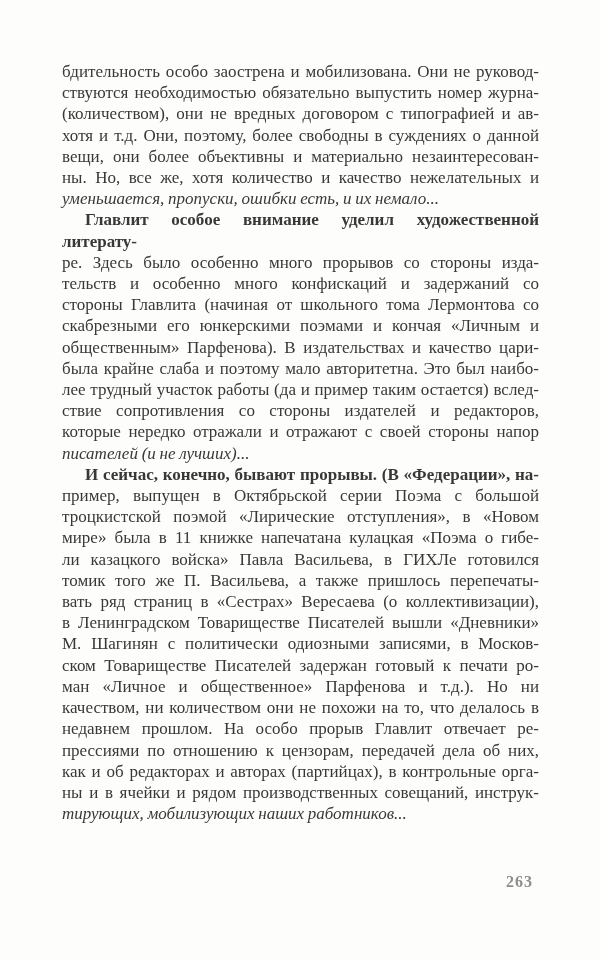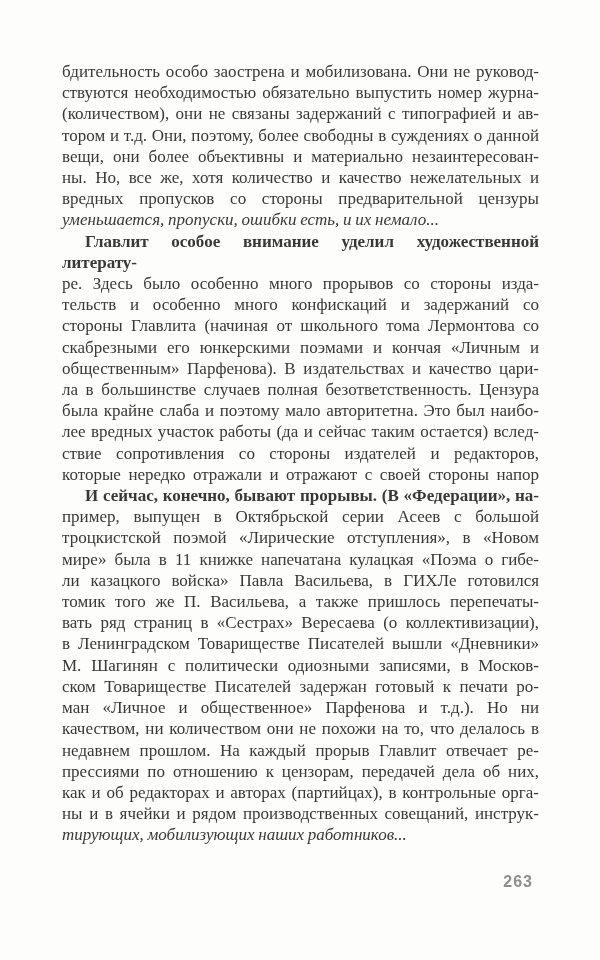--- a/index.html
+++ b/index.html
@@ -30,69 +30,68 @@
     white-space: normal;
   }
   .line.last { text-align-last: left; font-style: italic; }
   .line.indent { text-indent: 23px; font-weight: bold; }
   .page-number {
     position: absolute;
     top: 873px;
     left: 62px;
     width: 471px;
     text-align: right;
-    font-family: Liberation Sans, sans-serif;
+    font-family: Liberation Serif, serif;
     font-weight: bold;
     font-size: 16px;
     letter-spacing: 1px;
     color: var(--pagenum, #8d8d8d);
   }
 </style>
 </head>
 <body>
 
 <div class="page">
   <div class="text-block">
       <div class="para">
         <div class="line">бдительность особо заострена и мобилизована. Они не руковод-</div>
         <div class="line">ствуются необходимостью обязательно выпустить номер журна-</div>
-        <div class="line">(количеством), они не связаны задержаний с типографией и ав-</div>
-        <div class="line">тором и т.д. Они, поэтому, более свободны в суждениях о данной</div>
+        <div class="line">(количеством), они не вредных договором с типографией и ав-</div>
+        <div class="line">хотя и т.д. Они, поэтому, более свободны в суждениях о данной</div>
         <div class="line">вещи, они более объективны и материально незаинтересован-</div>
         <div class="line">ны. Но, все же, хотя количество и качество нежелательных и</div>
-        <div class="line">вредных пропусков со стороны предварительной цензуры</div>
         <div class="line last">уменьшается, пропуски, ошибки есть, и их немало...</div>
       </div>
       <div class="para">
         <div class="line indent">Главлит особое внимание уделил художественной литерату-</div>
         <div class="line">ре. Здесь было особенно много прорывов со стороны изда-</div>
         <div class="line">тельств и особенно много конфискаций и задержаний со</div>
         <div class="line">стороны Главлита (начиная от школьного тома Лермонтова со</div>
         <div class="line">скабрезными его юнкерскими поэмами и кончая «Личным и</div>
         <div class="line">общественным» Парфенова). В издательствах и качество цари-</div>
-        <div class="line">ла в большинстве случаев полная безответственность. Цензура</div>
         <div class="line">была крайне слаба и поэтому мало авторитетна. Это был наибо-</div>
-        <div class="line">лее вредных участок работы (да и сейчас таким остается) вслед-</div>
+        <div class="line">лее трудный участок работы (да и пример таким остается) вслед-</div>
         <div class="line">ствие сопротивления со стороны издателей и редакторов,</div>
         <div class="line">которые нередко отражали и отражают с своей стороны напор</div>
+        <div class="line last">писателей (и не лучших)...</div>
       </div>
       <div class="para">
         <div class="line indent">И сейчас, конечно, бывают прорывы. (В «Федерации», на-</div>
-        <div class="line">пример, выпущен в Октябрьской серии Асеев с большой</div>
+        <div class="line">пример, выпущен в Октябрьской серии Поэма с большой</div>
         <div class="line">троцкистской поэмой «Лирические отступления», в «Новом</div>
         <div class="line">мире» была в 11 книжке напечатана кулацкая «Поэма о гибе-</div>
         <div class="line">ли казацкого войска» Павла Васильева, в ГИХЛе готовился</div>
         <div class="line">томик того же П. Васильева, а также пришлось перепечаты-</div>
         <div class="line">вать ряд страниц в «Сестрах» Вересаева (о коллективизации),</div>
         <div class="line">в Ленинградском Товариществе Писателей вышли «Дневники»</div>
         <div class="line">М. Шагинян с политически одиозными записями, в Москов-</div>
         <div class="line">ском Товариществе Писателей задержан готовый к печати ро-</div>
         <div class="line">ман «Личное и общественное» Парфенова и т.д.). Но ни</div>
         <div class="line">качеством, ни количеством они не похожи на то, что делалось в</div>
-        <div class="line">недавнем прошлом. На каждый прорыв Главлит отвечает ре-</div>
+        <div class="line">недавнем прошлом. На особо прорыв Главлит отвечает ре-</div>
         <div class="line">прессиями по отношению к цензорам, передачей дела об них,</div>
         <div class="line">как и об редакторах и авторах (партийцах), в контрольные орга-</div>
         <div class="line">ны и в ячейки и рядом производственных совещаний, инструк-</div>
         <div class="line last">тирующих, мобилизующих наших работников...</div>
       </div>
     </div>
   <div class="page-number">263</div>
 </div>
 
 </body></html>

